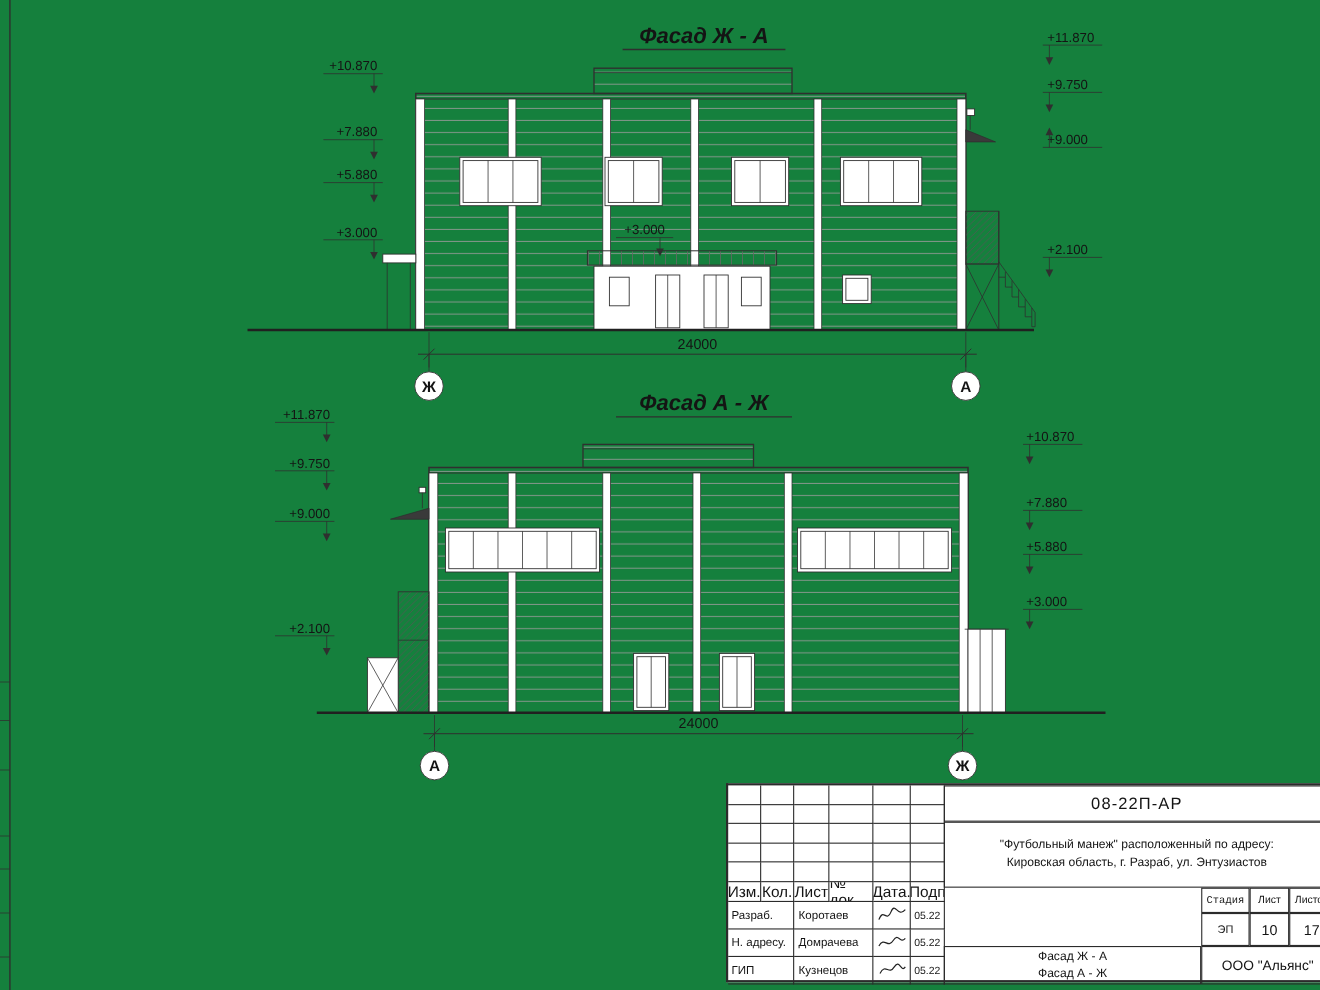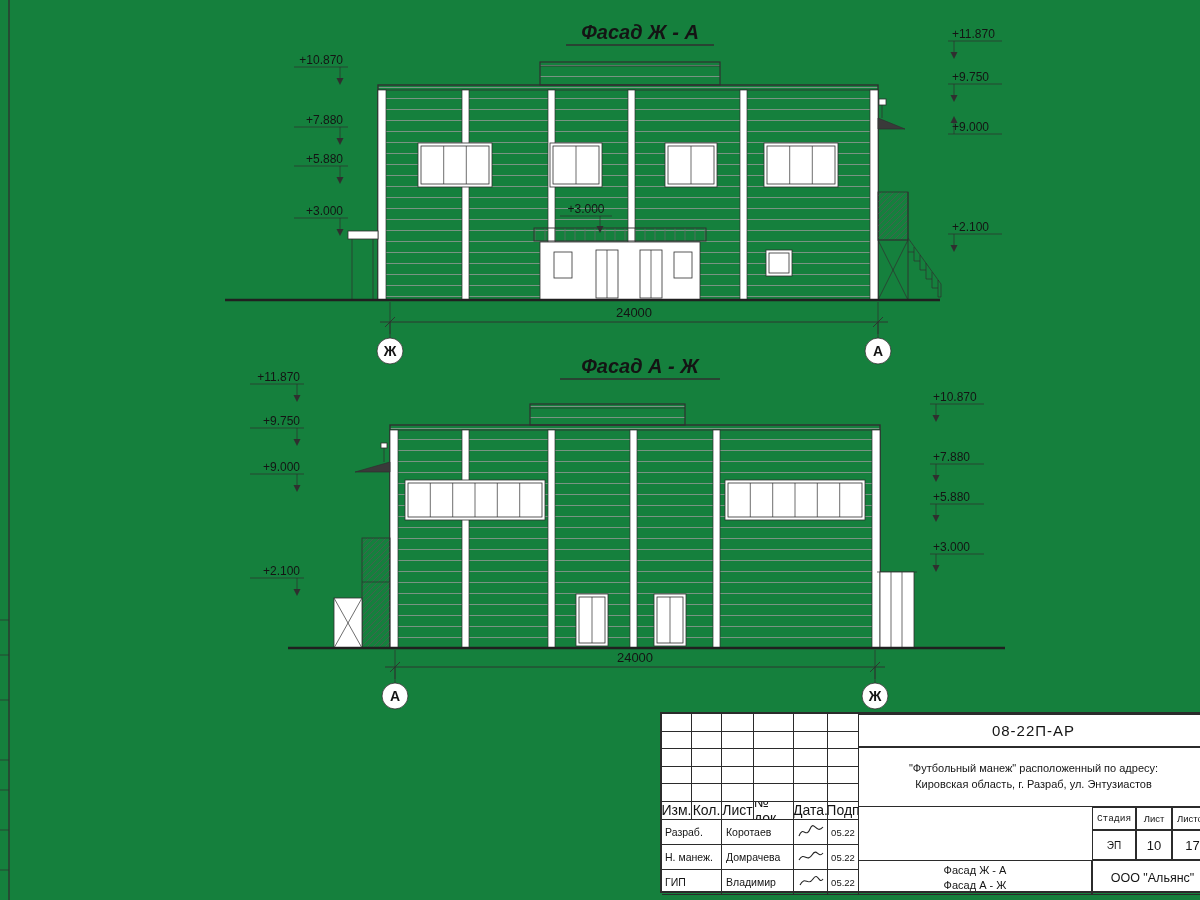--- a/index.html
+++ b/index.html
@@ -410,30 +410,30 @@
 
   <div class="sig-grid">
     <div class="c-role">Разраб.</div>
     <div class="c-name">Коротаев</div>
     <div class="c-sig">
           <svg width="30" height="18" viewBox="0 0 30 18">
             <path d="M3 13 C7 2 10 16 14 6 S20 12 27 4" fill="none" stroke="#222" stroke-width="1.1"></path>
           </svg>
         </div>
     <div class="c-date">05.22</div>
-    <div class="c-role">Н. манеж.</div>
+    <div class="c-role">Н. адресу.</div>
     <div class="c-name">Домрачева</div>
     <div class="c-sig">
           <svg width="30" height="18" viewBox="0 0 30 18">
             <path d="M3 12 C8 3 11 15 16 7 S22 11 27 5" fill="none" stroke="#222" stroke-width="1.1"></path>
           </svg>
         </div>
     <div class="c-date">05.22</div>
     <div class="c-role">ГИП</div>
-    <div class="c-name">Владимир</div>
+    <div class="c-name">Кузнецов</div>
     <div class="c-sig">
           <svg width="30" height="18" viewBox="0 0 30 18">
             <path d="M4 12 C9 2 12 14 17 6 S23 12 27 6" fill="none" stroke="#222" stroke-width="1.1"></path>
           </svg>
         </div>
     <div class="c-date">05.22</div>
   </div>
 
   <div class="tb-cell tb-doc">08-22П-АР</div>
 

